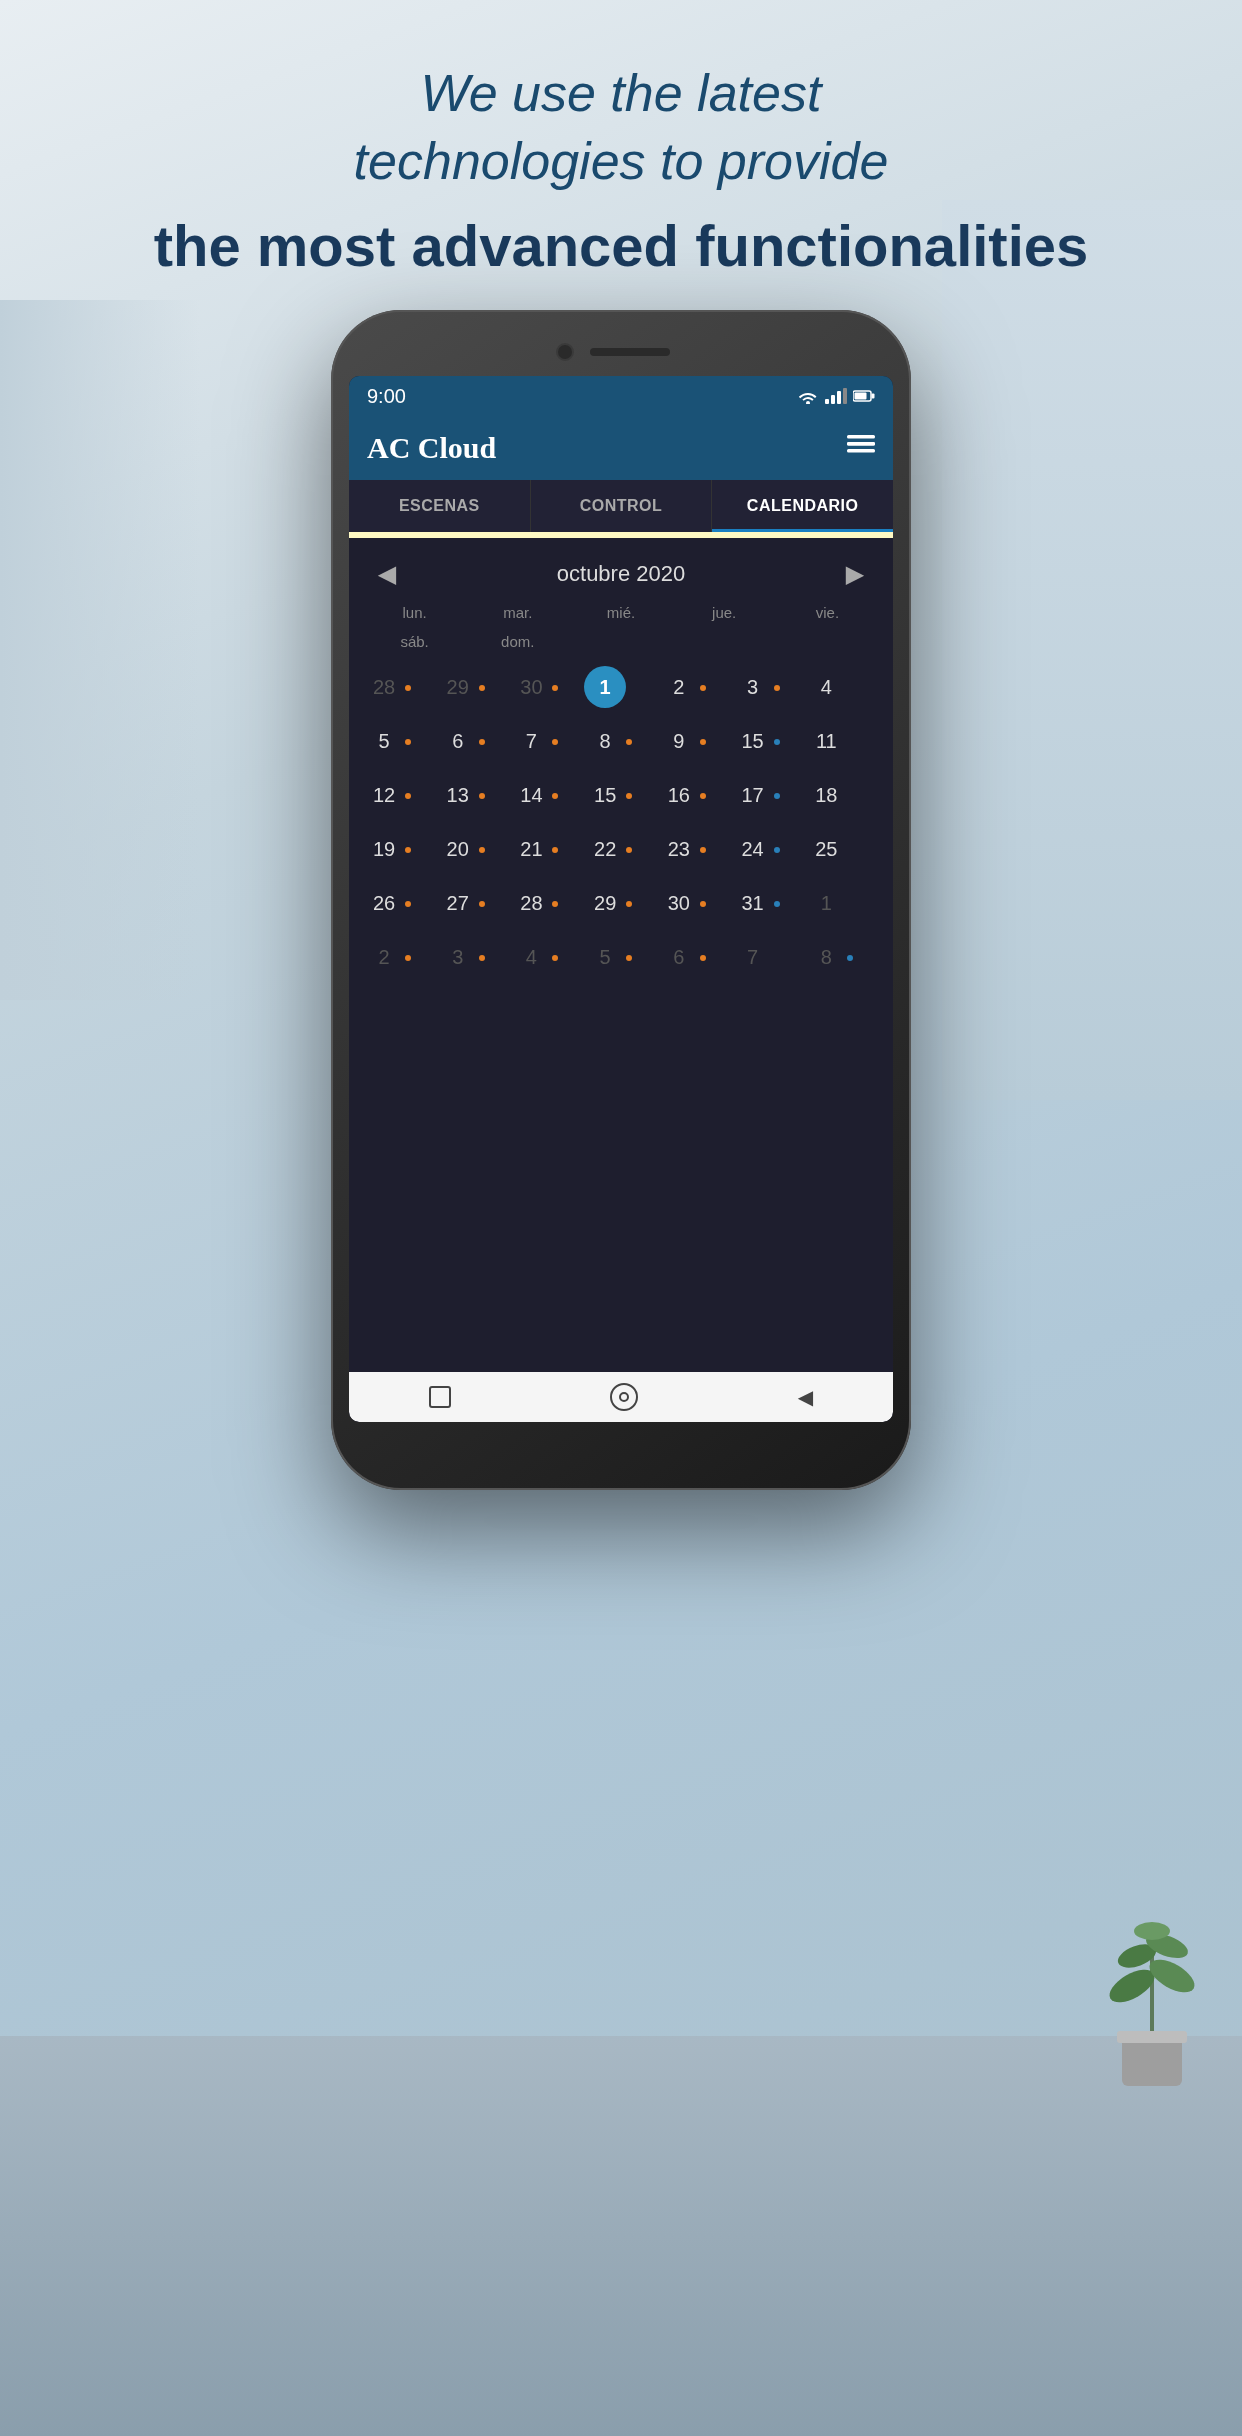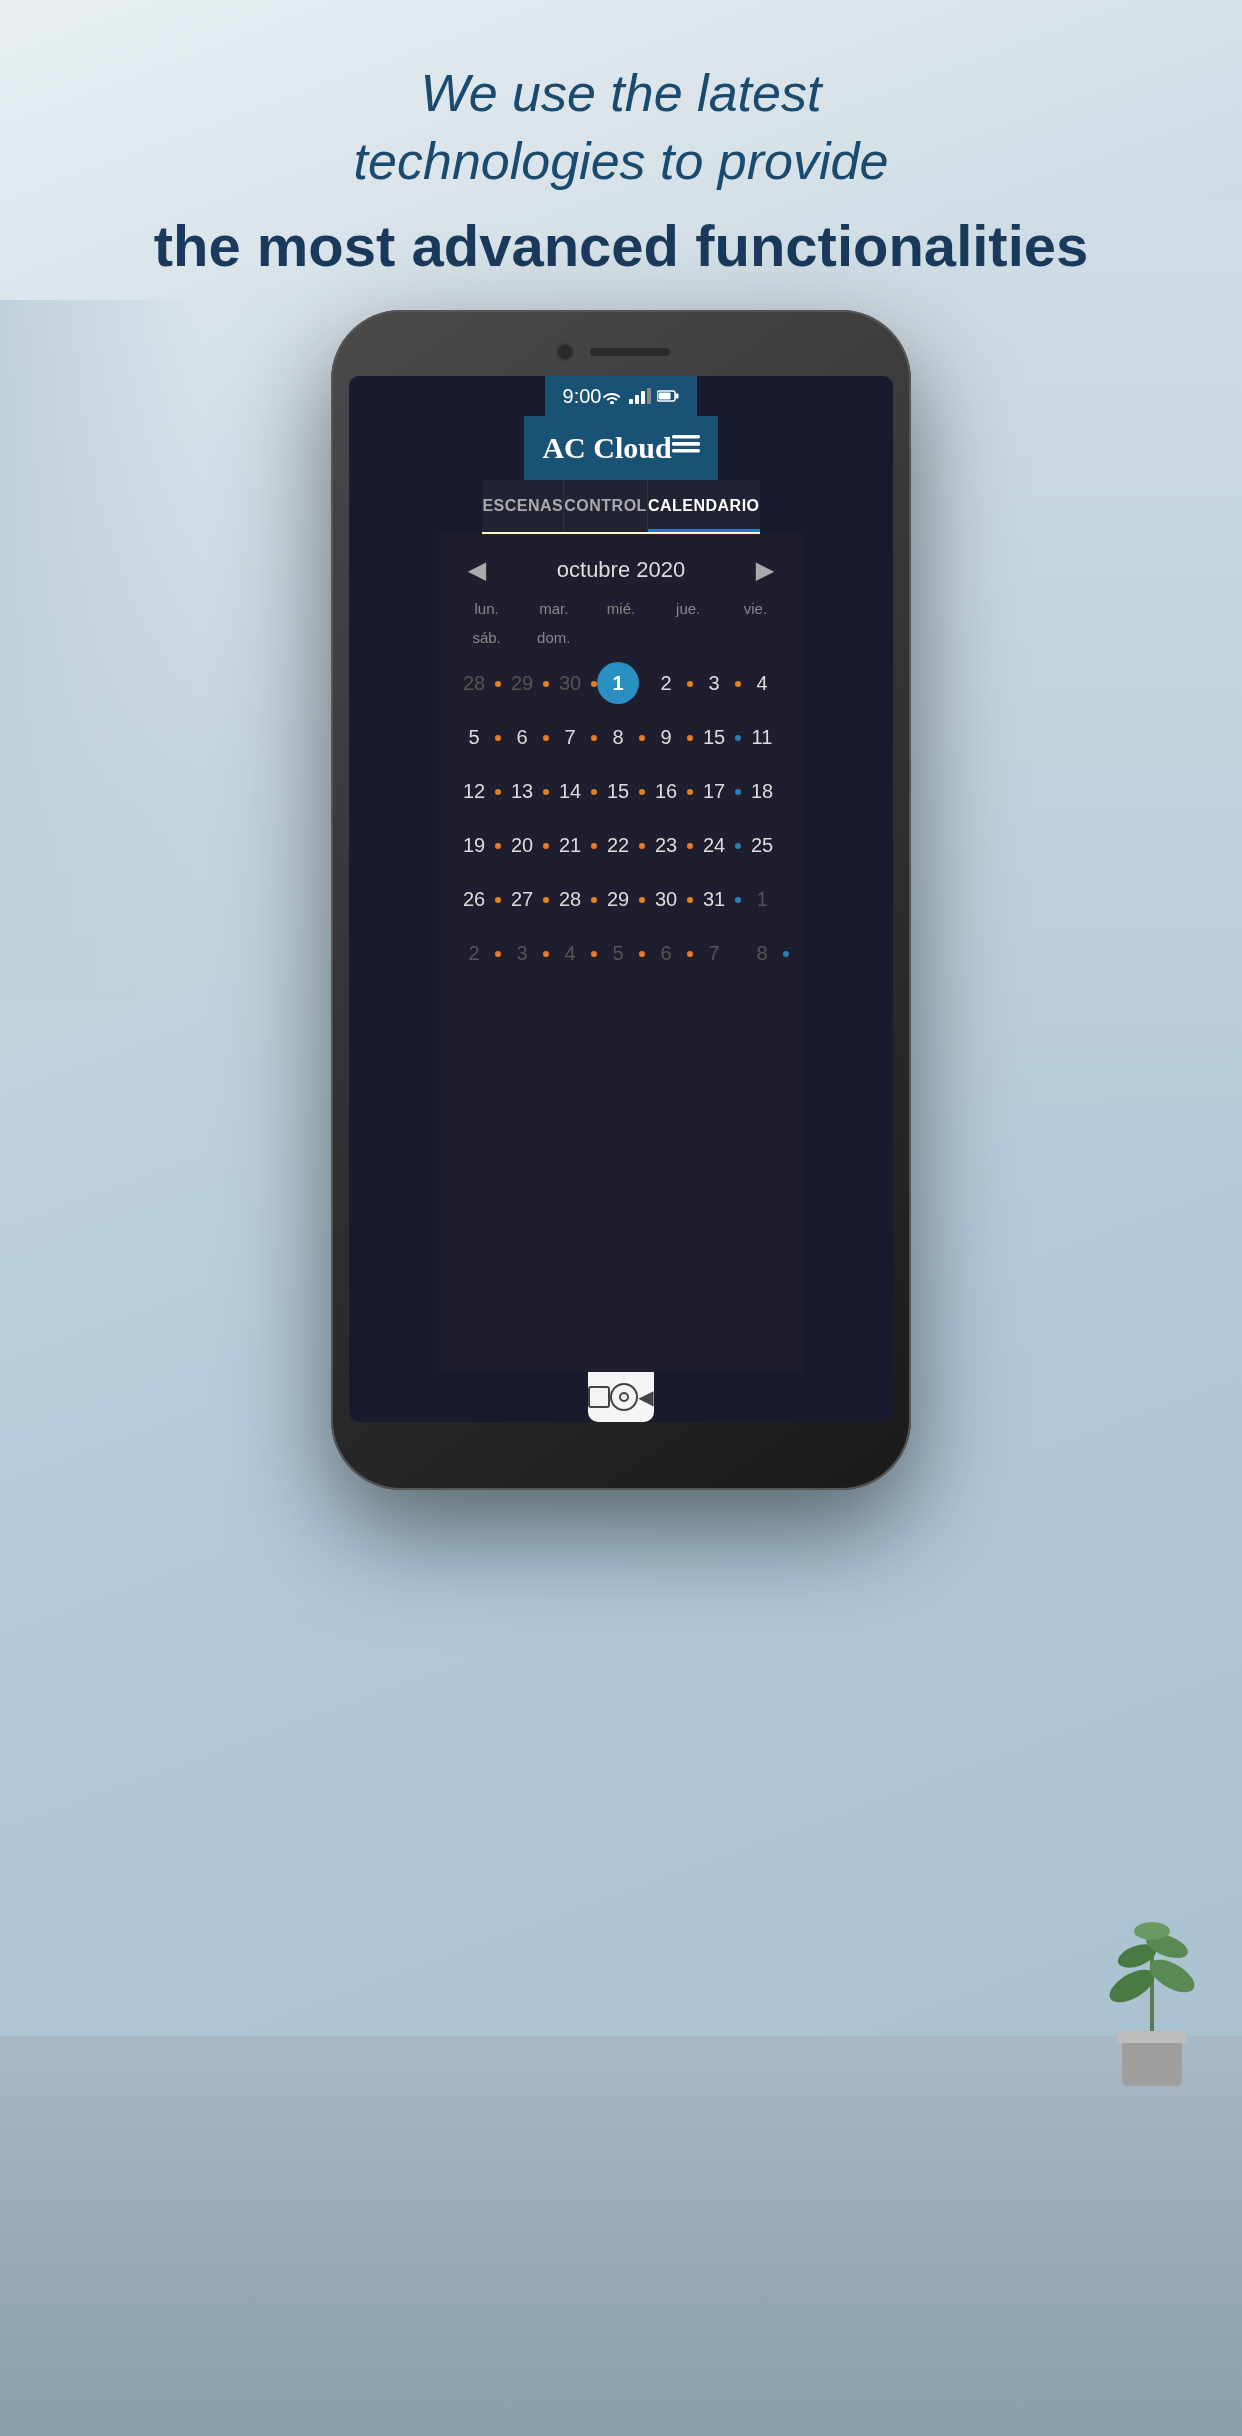--- a/index.html
+++ b/index.html
@@ -95,21 +95,20 @@
 
     
     .phone-screen {
       width: 100%;
       height: calc(100% - 48px - 50px);
       background: #1a1a2e;
       border-radius: 10px;
       overflow: hidden;
       display: flex;
       flex-direction: column;
-      align-items: center;
     }
 
     
     .status-bar {
       background: #1a5276;
       height: 40px;
       display: flex;
       align-items: center;
       justify-content: space-between;
       padding: 0 18px;
@@ -163,21 +162,21 @@
     .menu-icon {
       color: white;
       font-size: 26px;
     }
 
     
     .tabs-bar {
       background: #222235;
       display: flex;
       flex-shrink: 0;
-      border-bottom: 2px solid #fef9c3;
+      border-bottom: 6px solid #fef9c3;
     }
 
     .tab {
       flex: 1;
       height: 52px;
       display: flex;
       align-items: center;
       justify-content: center;
       color: #aaa;
       font-size: 16px;

